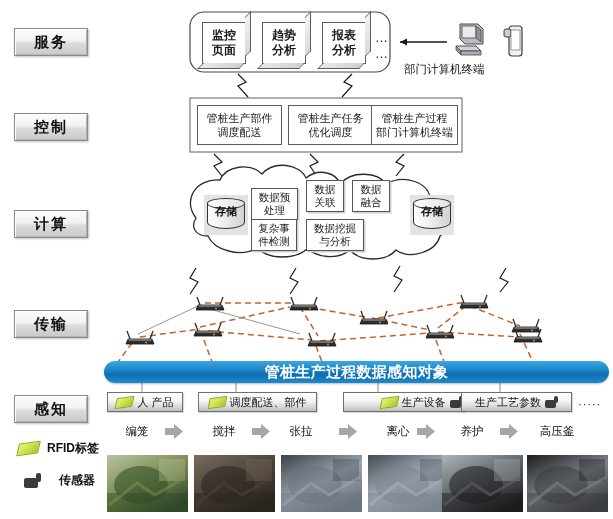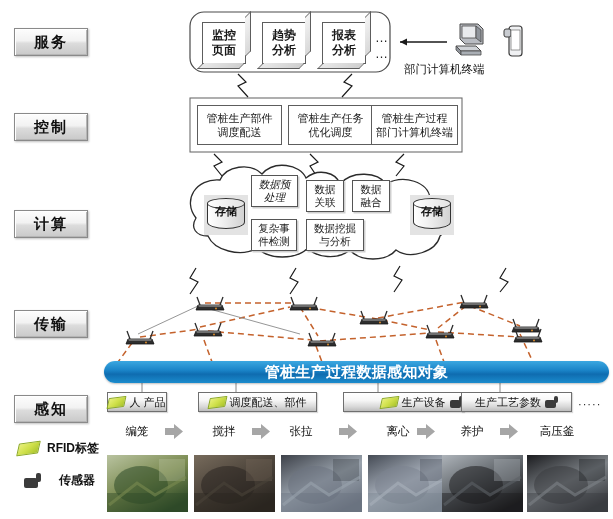--- a/index.html
+++ b/index.html
@@ -258,21 +258,21 @@
     <div class="body"></div>
     <div class="top"></div>
     <div class="lbl">存储</div>
   </div>
   <div class="cyl" style="left:410px;top:195px;">
     <div class="body"></div>
     <div class="top"></div>
     <div class="lbl">存储</div>
   </div>
 
-  <div class="cbox" style="left:251px;top:175px;width:47px;height:32px;font-style:italic;">
+  <div class="cbox" style="left:251px;top:188px;width:47px;height:32px;">
     <span><span>数据预</span><br><span>处理</span></span>
   </div>
   <div class="cbox" style="left:306px;top:180px;width:38px;height:32px;">
     <span><span>数据</span><br><span>关联</span></span>
   </div>
   <div class="cbox" style="left:352px;top:180px;width:38px;height:32px;">
     <span><span>数据</span><br><span>融合</span></span>
   </div>
   <div class="cbox" style="left:251px;top:219px;width:46px;height:32px;">
     <span><span>复杂事</span><br><span>件检测</span></span>
@@ -349,21 +349,21 @@
       <line x1="6" y1="9" x2="3" y2="1" stroke="#2b2b2b" stroke-width="1.3"></line>
       <line x1="26" y1="9" x2="29" y2="1" stroke="#2b2b2b" stroke-width="1.3"></line>
       <polygon points="4,9 28,9 30,14 2,14" fill="#2e2e2e" stroke="#151515" stroke-width=".8"></polygon>
       <polygon points="4,9 28,9 27,11 5,11" fill="#6e6e6e"></polygon>
       <circle cx="22" cy="12.5" r="1" fill="#d98a2b"></circle>
     </svg></div>
     </div>
 
   <div id="blue-bar" style="left:104px;top:361px;width:505px;height:22px;">管桩生产过程数据感知对象</div>
 
-  <div class="sbox" style="left:107px;top:392px;width:60px;">
+  <div class="sbox" style="left:107px;top:392px;width:76px;">
     <span class="rfid"></span>
     <span>人  产品</span>
   </div>
   <div class="sbox" style="left:198px;top:392px;width:119px;">
     <span class="rfid"></span>
     <span>调度配送、部件</span>
   </div>
   <div class="sbox" style="left:343px;top:392px;width:121px;padding-left:36px;">
     <span class="rfid"></span>
     <span>生产设备</span>

